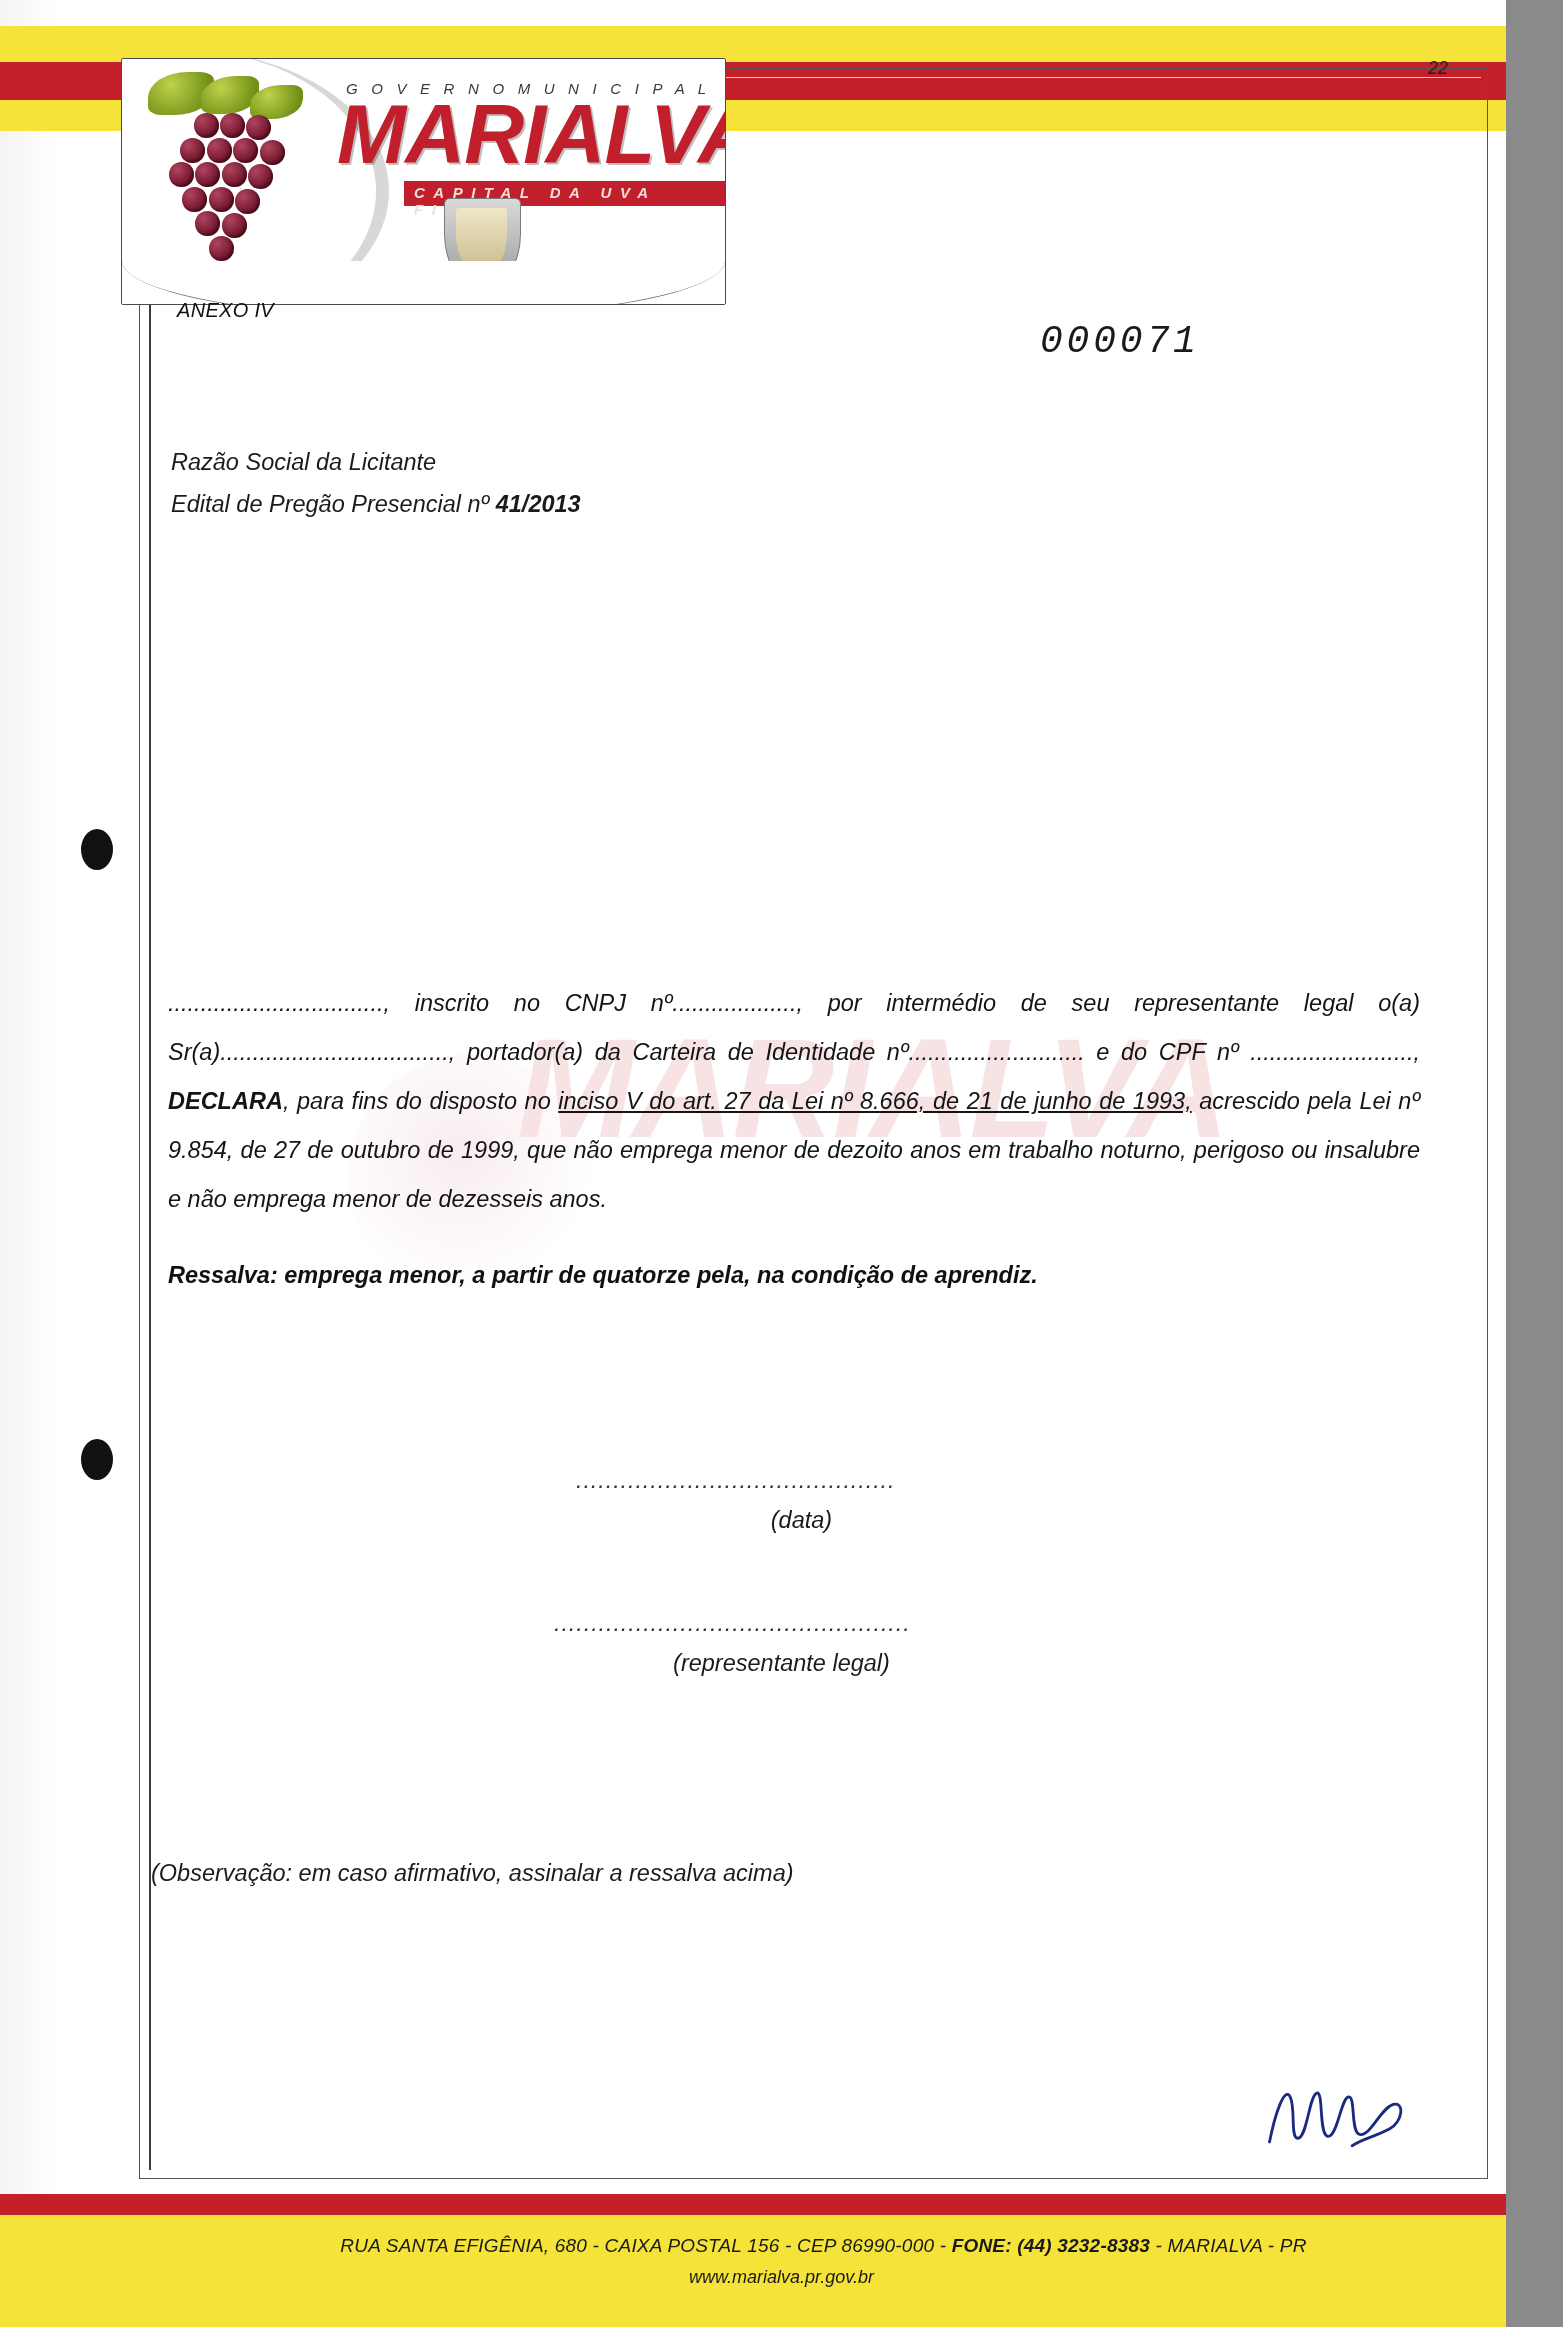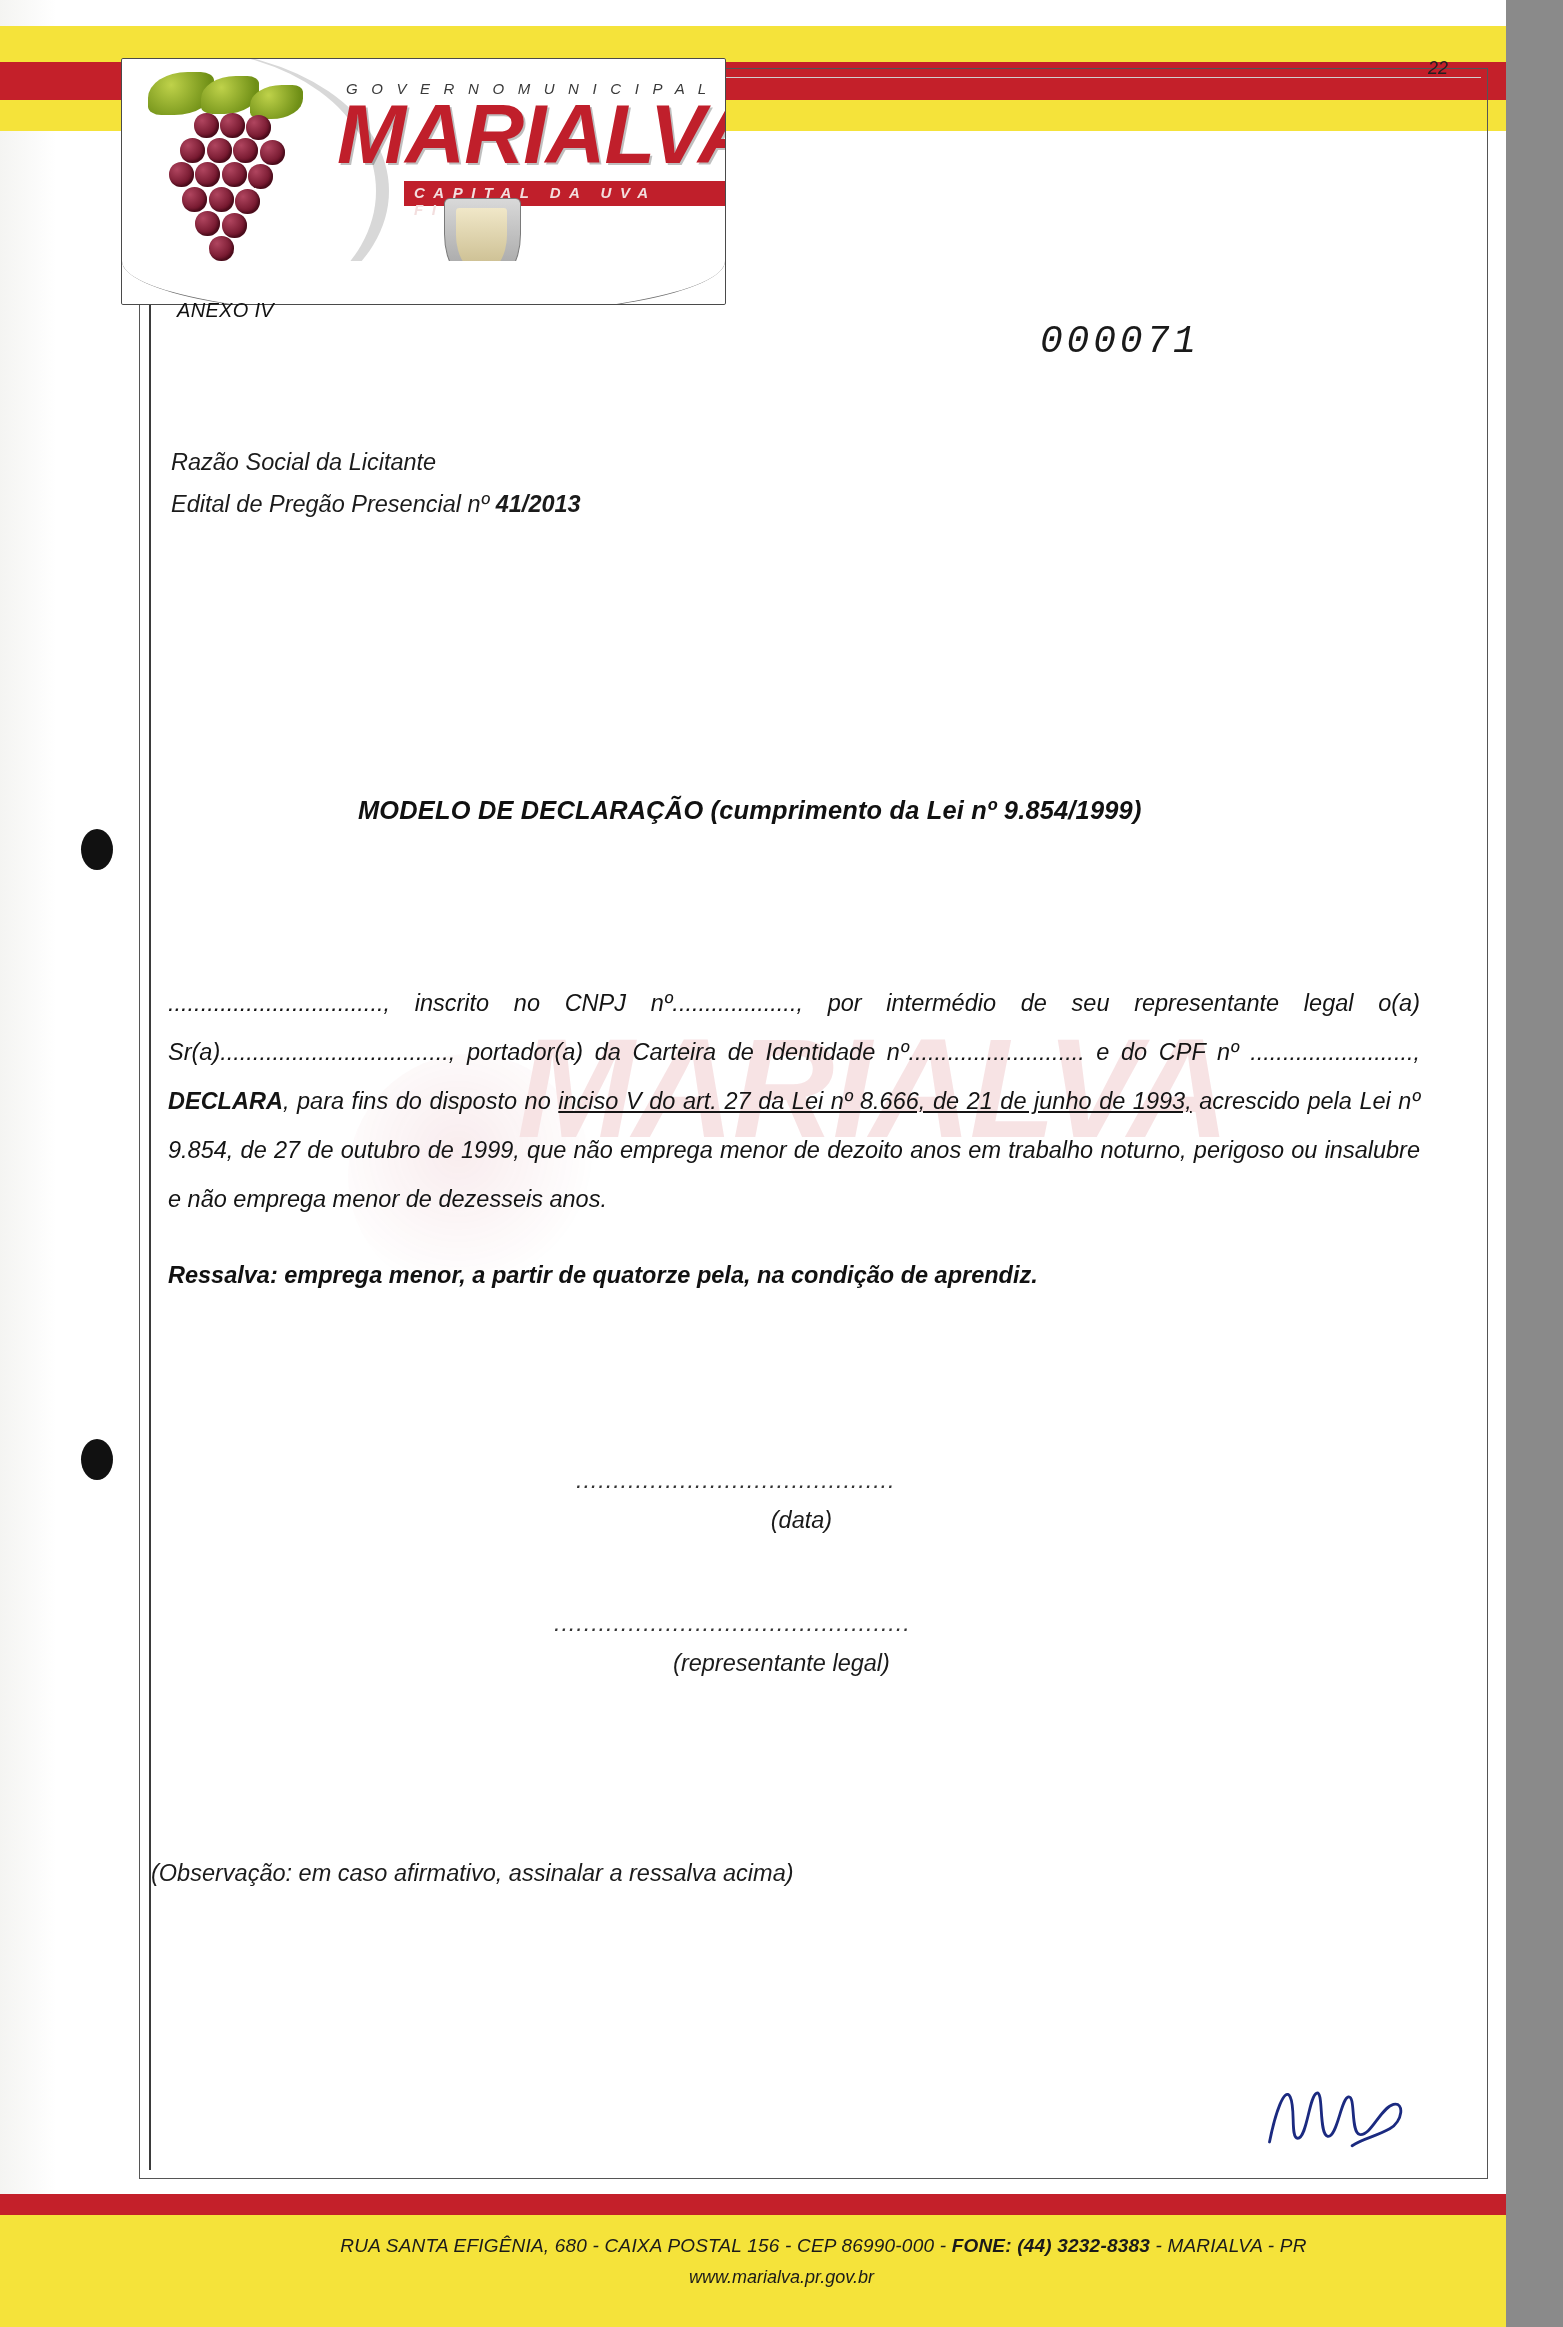--- a/index.html
+++ b/index.html
@@ -440,21 +440,20 @@
 
   <div class="stamp-number">000071</div>
 
   <div class="header-block">
     <div>Razão Social da Licitante</div>
     <div>
       <span>Edital de Pregão Presencial nº </span><span class="b">41/2013</span>
     </div>
   </div>
 
-  <div class="doc-title">MODELO DE DECLARAÇÃO (cumprimento da Lei nº 9.854/1999)</div>
 
   <div class="watermark">
     <div class="wm-grapes"></div>
     <div class="wm-text">MARIALVA</div>
   </div>
 
   <div class="body-text">
     <span>................................., inscrito no CNPJ nº..................., por intermédio de seu representante legal o(a) Sr(a)..................................., portador(a) da Carteira de Identidade nº........................... e do CPF nº ........................., </span><span class="b">DECLARA</span><span>, para fins do disposto no </span><span class="u">inciso V do art. 27 da Lei nº 8.666, de 21 de junho de 1993,</span><span> acrescido pela Lei nº 9.854, de 27 de outubro de 1999, que não emprega menor de dezoito anos em trabalho noturno, perigoso ou insalubre e não emprega menor de dezesseis anos.</span>
   </div>
 

